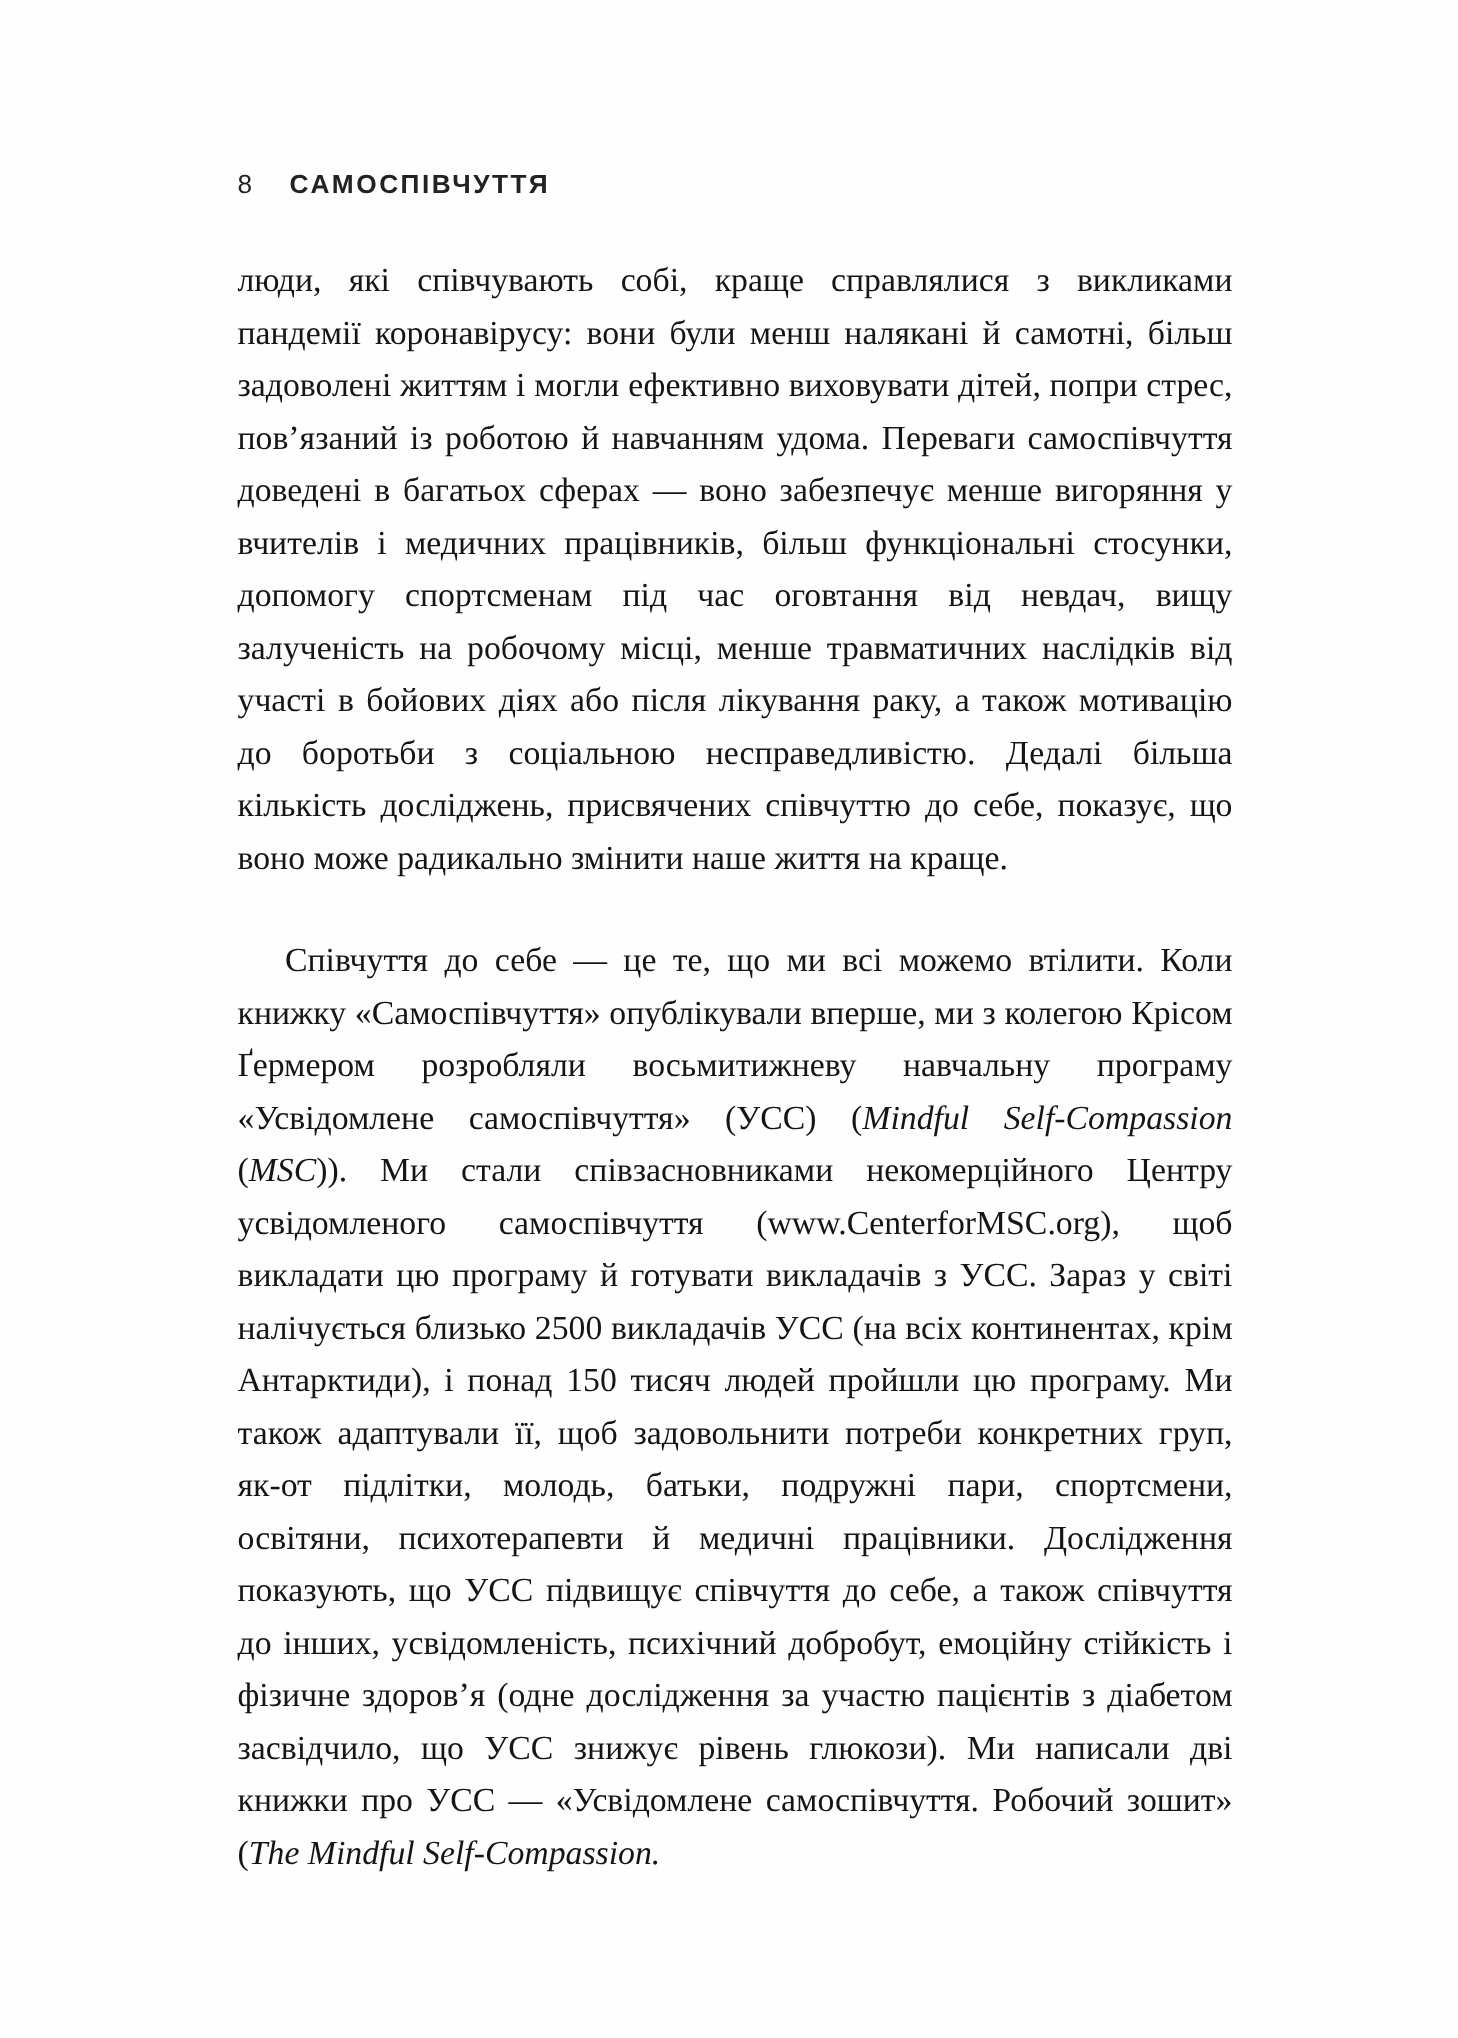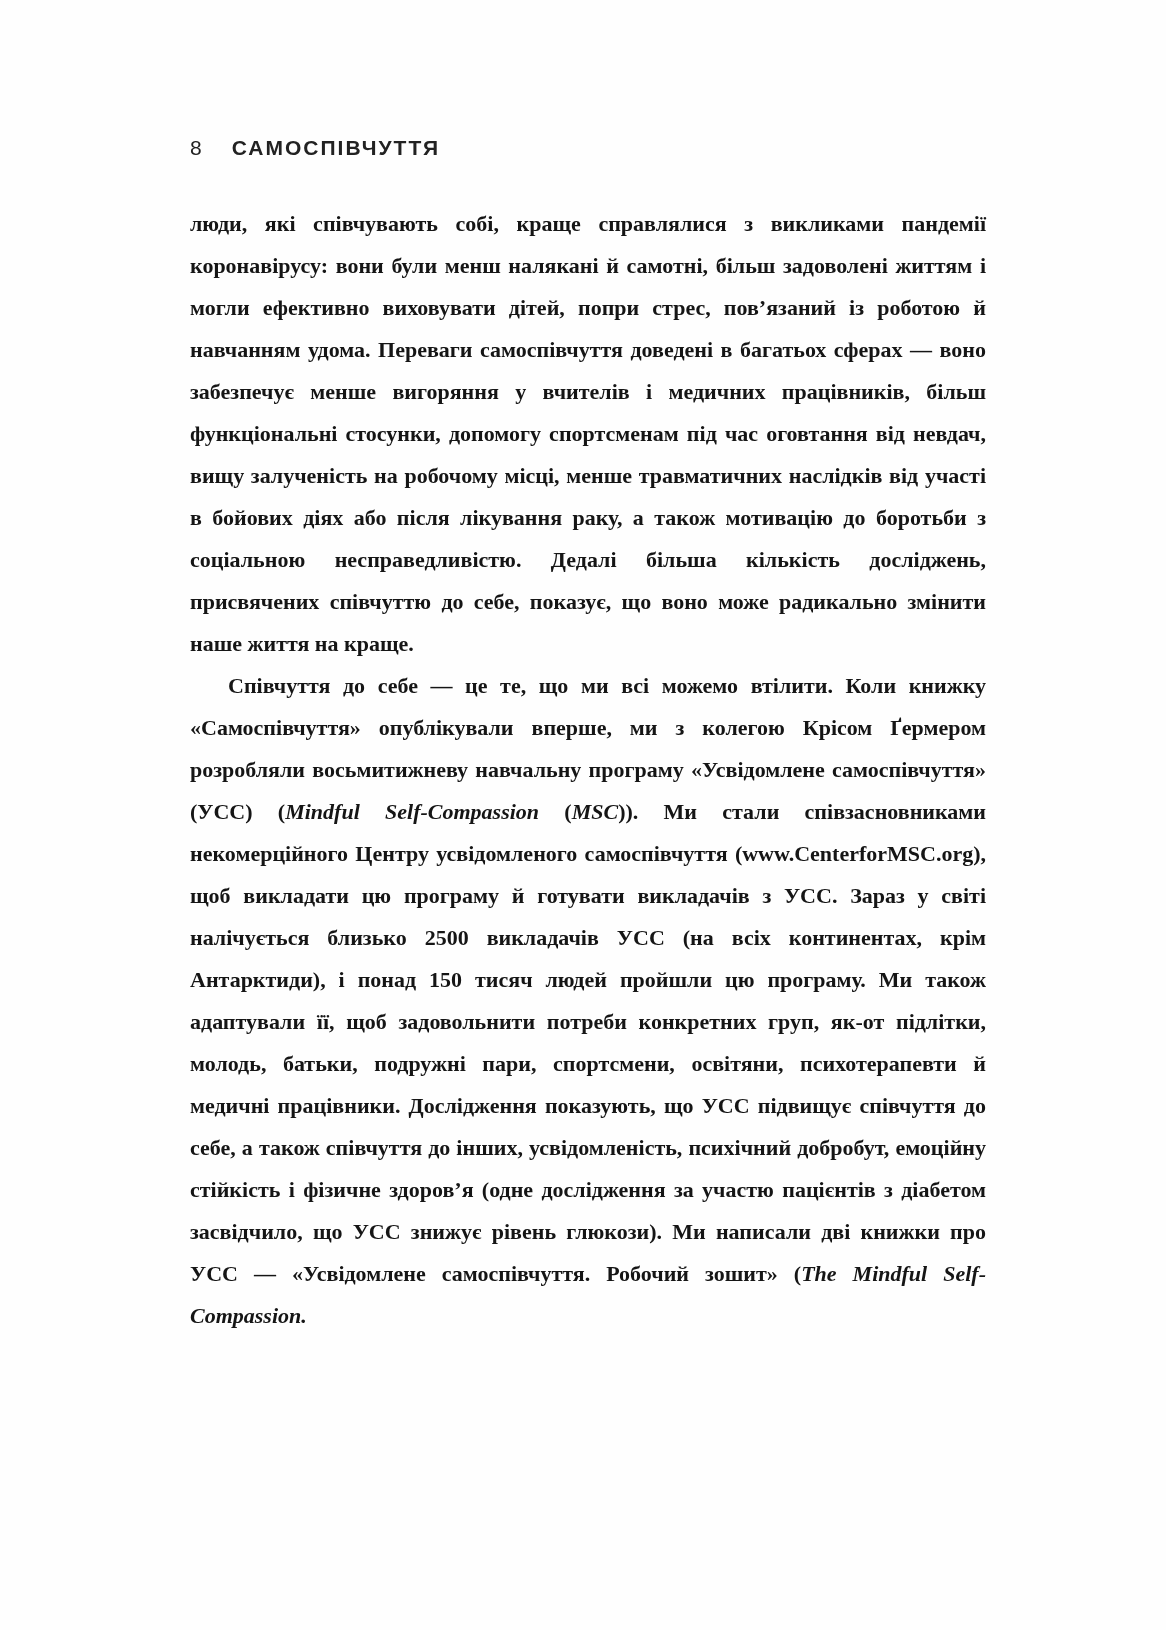--- a/index.html
+++ b/index.html
@@ -32,32 +32,32 @@
   }
   .running-title {
     letter-spacing: 2px;
     font-weight: 700;
   }
   .page-body {
     position: absolute;
     left: 190px;
     top: 203px;
     width: 796px;
-    font-size: 22px;
+    font-size: 27px;
     line-height: 42px;
     text-align: justify;
     text-justify: inter-word;
-    font-weight: bold;
   }
   .paragraph {
     margin: 0;
     padding: 0;
   }
   .paragraph.indent {
     text-indent: 38px;
+    margin-top: 40px;
   }
   .italic-run {
     font-style: italic;
   }
 </style>
 </head>
 <body>
 
 <div class="page">
 

